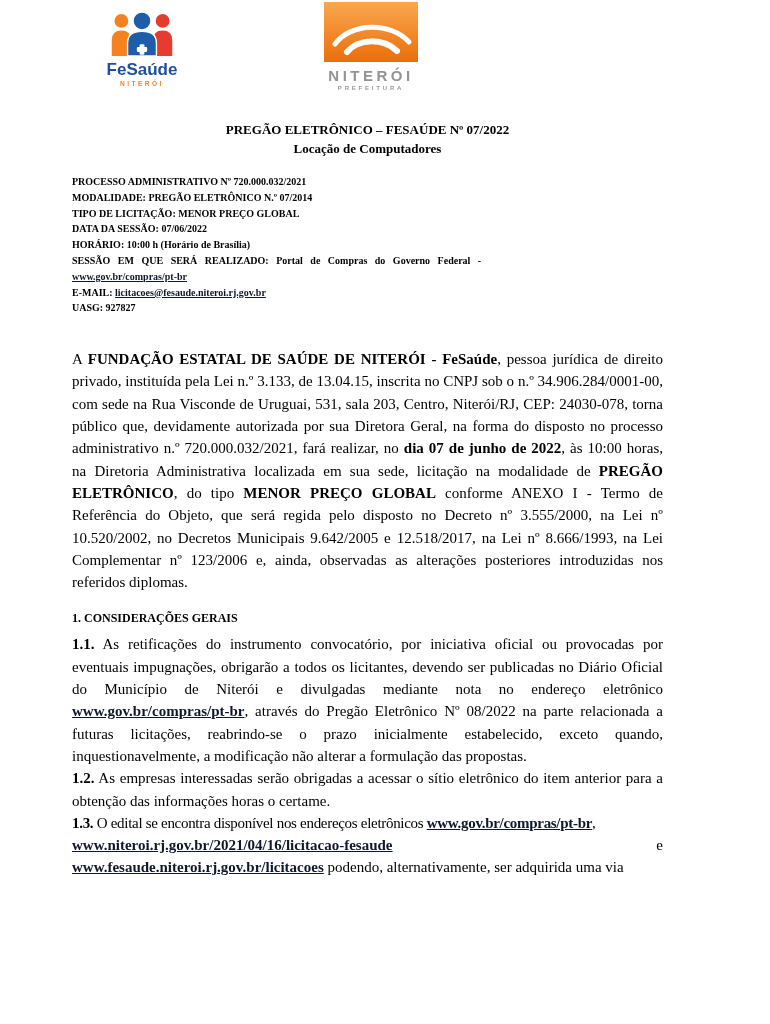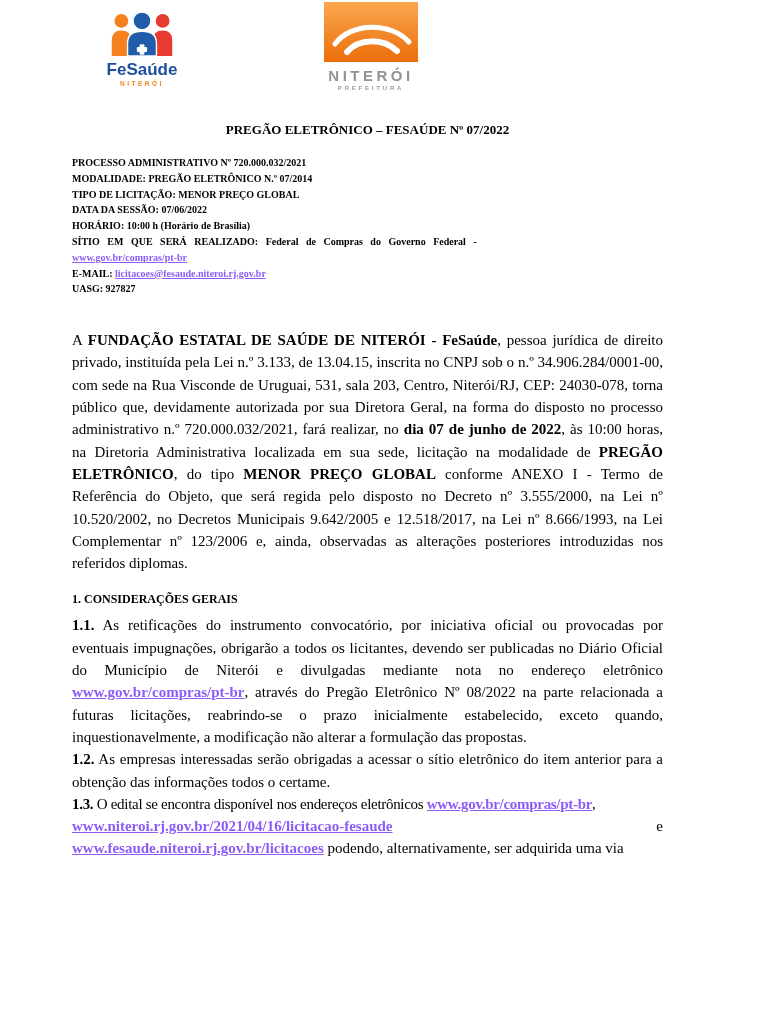--- a/index.html
+++ b/index.html
@@ -24,21 +24,21 @@
   
   .title{margin-top:8px;text-align:center;font-weight:700;font-size:13px;line-height:19px;}
   
   .info{margin-top:16px;font-weight:700;font-size:10px;line-height:15.8px;}
   .info .sitio{word-spacing:5px;}
   
   .body{font-size:15px;line-height:22.3px;text-align:justify;margin:0;}
   .intro{margin-top:32px;}
   .h1{margin-top:15px;margin-bottom:5px;font-weight:700;font-size:12px;line-height:20px;}
   .b{font-weight:700;}
-  .link{color:#8b5cf6;text-decoration:underline;font-weight:700;}
+  .link{color:#0f172a;text-decoration:underline;font-weight:700;}
   .l1{white-space:nowrap;letter-spacing:-0.3px;overflow:hidden;}
   .l2{display:flex;justify-content:space-between;align-items:flex-end;text-align:left;}
 </style>
 </head>
 <body>
 
 <div class="page">
 
   <div class="header">
     <div class="logo-fesaude">
@@ -68,40 +68,41 @@
         <path d="M11,42 C27,20 67,20 85,40" stroke="#ffffff" stroke-width="5" fill="none" stroke-linecap="round"></path>
         <path d="M23,50 C35,36 59,36 73,49" stroke="#ffffff" stroke-width="6" fill="none" stroke-linecap="round"></path>
       </svg>
       <div class="nt-name">NITERÓI</div>
       <div class="nt-sub">PREFEITURA</div>
     </div>
   </div>
 
   <div class="title">
     <div>PREGÃO ELETRÔNICO – FESAÚDE Nº 07/2022</div>
+    <div>Locação de Computadores</div>
   </div>
 
   <div class="info">
     <div>PROCESSO ADMINISTRATIVO Nº 720.000.032/2021</div>
     <div>MODALIDADE: PREGÃO ELETRÔNICO N.º 07/2014</div>
     <div>TIPO DE LICITAÇÃO: MENOR PREÇO GLOBAL</div>
     <div>DATA DA SESSÃO: 07/06/2022</div>
     <div>HORÁRIO: 10:00 h (Horário de Brasília)</div>
-    <div class="sitio">SÍTIO EM QUE SERÁ REALIZADO: Federal de Compras do Governo Federal -</div>
+    <div class="sitio">SESSÃO EM QUE SERÁ REALIZADO: Portal de Compras do Governo Federal -</div>
     <div><span class="link">www.gov.br/compras/pt-br</span></div>
     <div><span class="b">E-MAIL: </span><span class="link">licitacoes@fesaude.niteroi.rj.gov.br</span></div>
     <div>UASG: 927827</div>
   </div>
 
   <p class="body intro"><span>A </span><span class="b">FUNDAÇÃO ESTATAL DE SAÚDE DE NITERÓI - FeSaúde</span><span>, pessoa jurídica de direito privado, instituída pela Lei n.º 3.133, de 13.04.15, inscrita no CNPJ sob o n.º 34.906.284/0001-00, com sede na Rua Visconde de Uruguai, 531, sala 203, Centro, Niterói/RJ, CEP: 24030-078, torna público que, devidamente autorizada por sua Diretora Geral, na forma do disposto no processo administrativo n.º 720.000.032/2021, fará realizar, no </span><span class="b">dia 07 de junho de 2022</span><span>, às 10:00 horas, na Diretoria Administrativa localizada em sua sede, licitação na modalidade de </span><span class="b">PREGÃO ELETRÔNICO</span><span>, do tipo </span><span class="b">MENOR PREÇO GLOBAL</span><span> conforme ANEXO I - Termo de Referência do Objeto, que será regida pelo disposto no Decreto nº 3.555/2000, na Lei nº 10.520/2002, no Decretos Municipais 9.642/2005 e 12.518/2017, na Lei nº 8.666/1993, na Lei Complementar nº 123/2006 e, ainda, observadas as alterações posteriores introduzidas nos referidos diplomas.</span></p>
 
   <div class="h1">1. CONSIDERAÇÕES GERAIS</div>
 
   <p class="body"><span class="b">1.1.</span><span> As retificações do instrumento convocatório, por iniciativa oficial ou provocadas por eventuais impugnações, obrigarão a todos os licitantes, devendo ser publicadas no Diário Oficial do Município de Niterói e divulgadas mediante nota no endereço eletrônico </span><span class="link">www.gov.br/compras/pt-br</span><span>, através do Pregão Eletrônico Nº 08/2022 na parte relacionada a futuras licitações, reabrindo-se o prazo inicialmente estabelecido, exceto quando, inquestionavelmente, a modificação não alterar a formulação das propostas.</span></p>
-  <p class="body"><span class="b">1.2.</span><span> As empresas interessadas serão obrigadas a acessar o sítio eletrônico do item anterior para a obtenção das informações todos o certame.</span></p>
+  <p class="body"><span class="b">1.2.</span><span> As empresas interessadas serão obrigadas a acessar o sítio eletrônico do item anterior para a obtenção das informações horas o certame.</span></p>
 
   <div class="body l1"><span class="b">1.3.</span><span> O edital se encontra disponível nos endereços eletrônicos </span><span class="link">www.gov.br/compras/pt-br</span><span>,</span></div>
   <div class="body l2">
     <span class="link">www.niteroi.rj.gov.br/2021/04/16/licitacao-fesaude</span>
     <span>e</span>
   </div>
   <div class="body"><span class="link">www.fesaude.niteroi.rj.gov.br/licitacoes</span><span>  podendo, alternativamente, ser adquirida uma via</span></div>
 
 </div>
 

